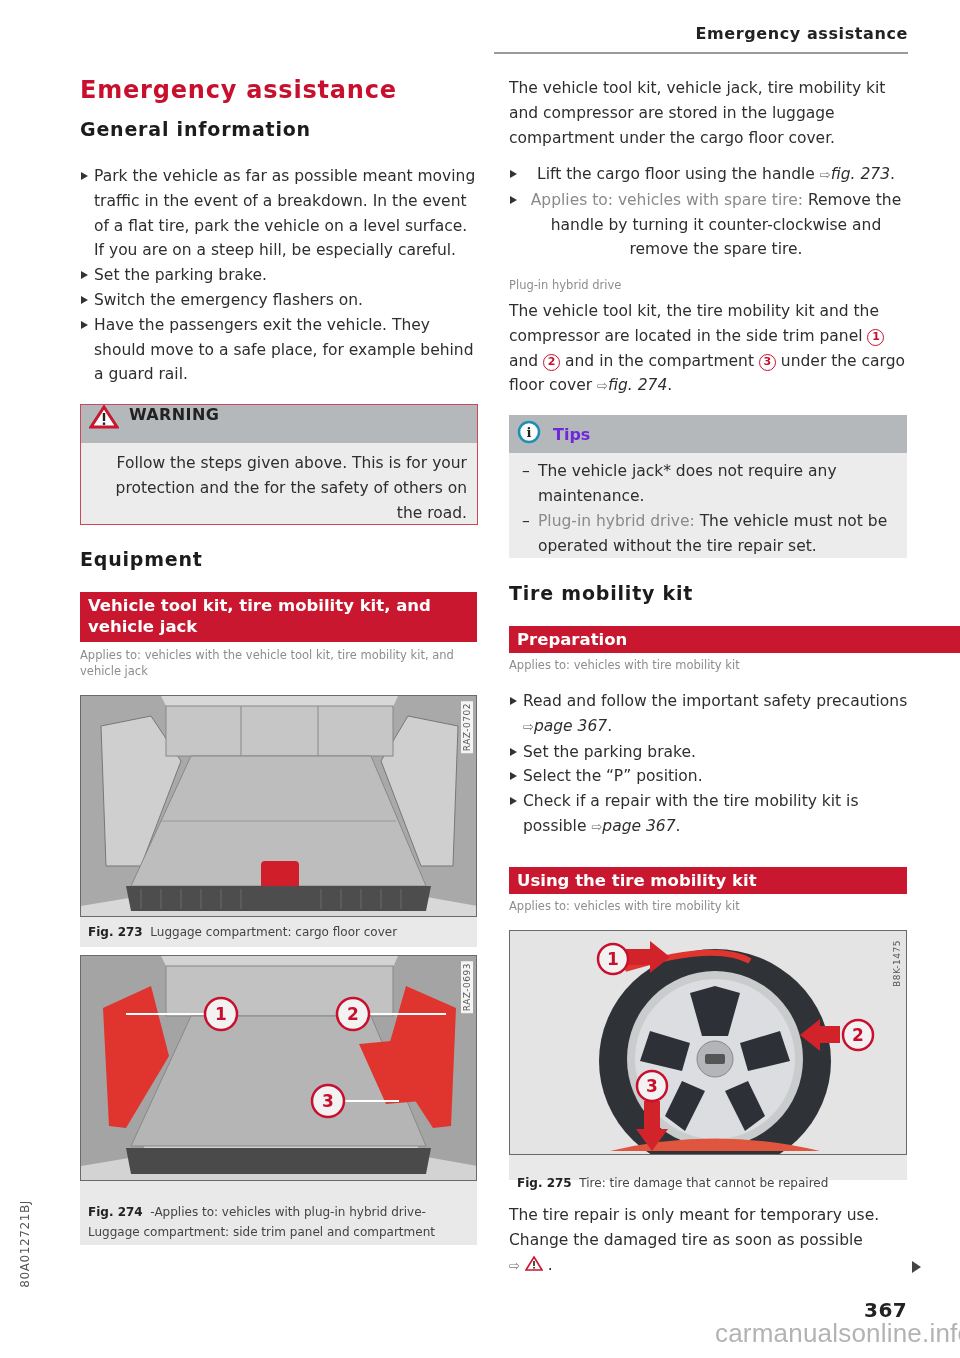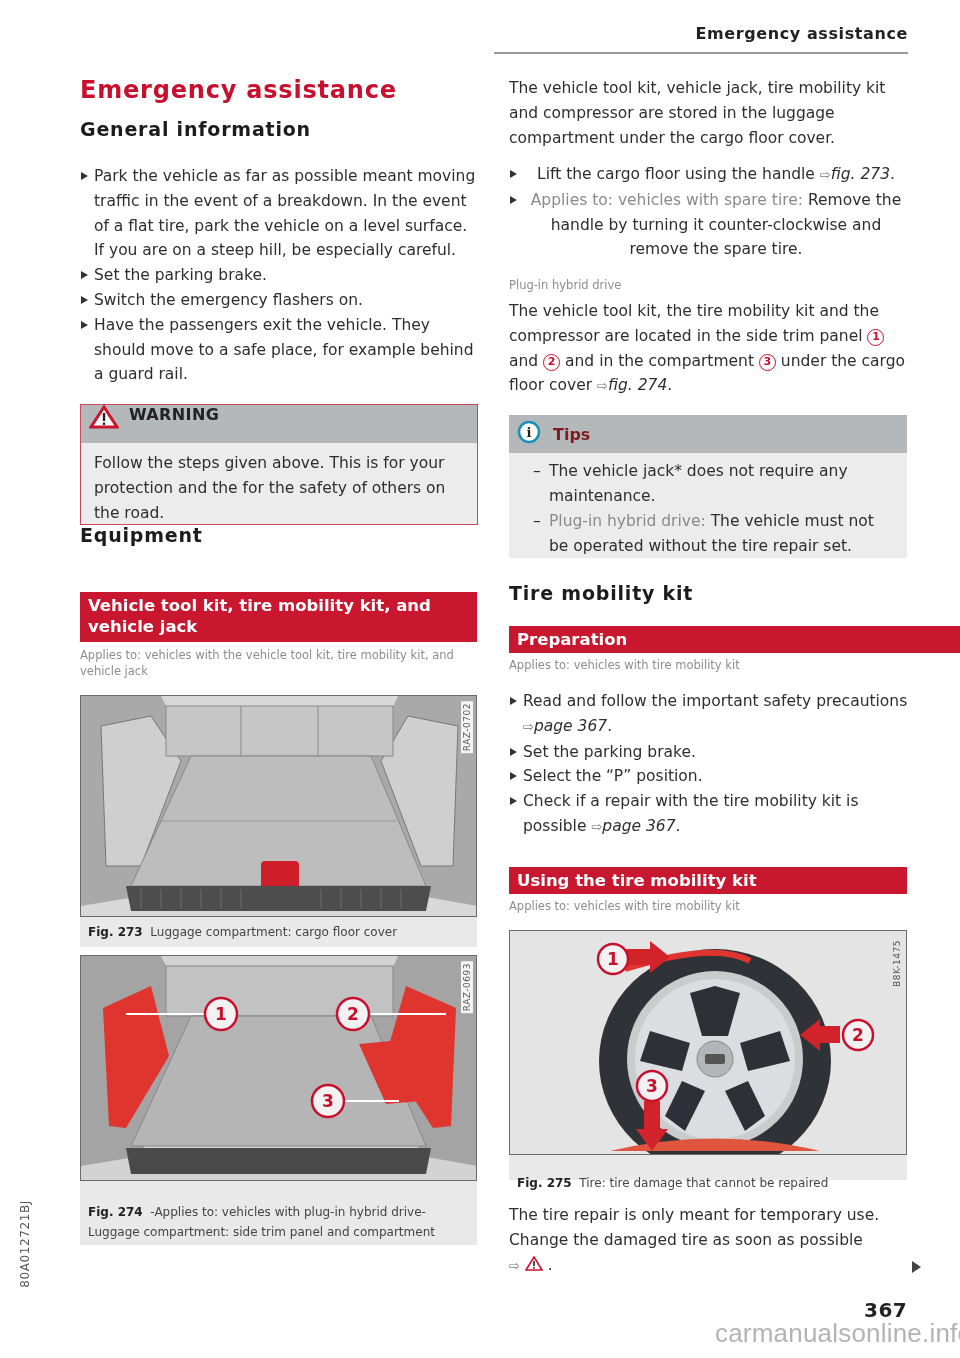--- a/index.html
+++ b/index.html
@@ -17,26 +17,26 @@
   .bullets li::before { content: ""; position: absolute; left: 1px; top: 8px; border-left: 7px solid #333; border-top: 4.5px solid transparent; border-bottom: 4.5px solid transparent; }
   .gray { color: #8a8a8a; }
   .xref { font-style: italic; }
   .arrow { color: #777; font-size: 13px; font-style: normal; }
 
   .circ { display: inline-block; width: 17px; height: 17px; border: 1.6px solid #c8102e; border-radius: 50%; font-size: 11px; line-height: 14px; text-align: center; color: #c8102e; font-weight: bold; vertical-align: 1px; }
 
   .warning-box { position: absolute; border: 1.5px solid #c9495b; background: #ececec; }
   .warning-head { background: #b5b8bb; height: 38px; display: flex; align-items: flex-start; padding-left: 8px; }
   .warning-head .label { font-size: 16px; font-weight: bold; color: #222; margin-left: 10px; letter-spacing: 0.4px; }
-  .warning-body { padding: 8px 10px 8px 13px; font-size: 15.5px; line-height: 24.8px; color: #2e2e2e; }
+  .warning-body { padding: 8px 10px 8px 13px; font-size: 15.5px; line-height: 24.8px; color: #2e2e2e; text-align: right; }
 
   .tips-box { position: absolute; background: #ececec; }
   .tips-head { background: #b5b8bb; height: 38px; display: flex; align-items: center; padding-left: 8px; }
-  .tips-head .label { font-size: 16px; font-weight: bold; color: #7f1d1d; margin-left: 12px; }
-  .tips-body { padding: 6px 14px 6px 13px; margin-left: 11px; }
+  .tips-head .label { font-size: 16px; font-weight: bold; color: #6d28d9; margin-left: 12px; }
+  .tips-body { padding: 6px 14px 6px 13px; }
   .tips-body li { list-style: none; position: relative; padding-left: 16px; font-size: 15.5px; line-height: 25px; color: #2e2e2e; }
   .tips-body li::before { content: "–"; position: absolute; left: 0; top: 0; }
 
   .red-bar { position: absolute; background: #c8172f; color: #fff; font-size: 16.5px; font-weight: bold; padding: 3px 8px; line-height: 21px; }
   .applies { position: absolute; font-size: 11.5px; color: #8d8d8d; line-height: 16px; }
 
   .figure { position: absolute; background: #e9e9e9; }
   .fig-img { position: absolute; left: 0; top: 0; border: 1.5px solid #6a6a6a; overflow: hidden; }
   .fig-caption { position: absolute; left: 8px; font-size: 12px; color: #444; line-height: 20px; }
   .fig-caption b { color: #222; }
@@ -69,21 +69,21 @@
           <polygon points="15,2 28,22 2,22" fill="#fff" stroke="#c8172f" stroke-width="3"></polygon>
           <rect x="13.8" y="8" width="2.4" height="8" fill="#222"></rect>
           <rect x="13.8" y="17.5" width="2.4" height="2.4" fill="#222"></rect>
         </svg>
     </span>
     <span class="label">WARNING</span>
   </div>
   <div class="warning-body">Follow the steps given above. This is for your protection and the for the safety of others on the road.</div>
 </div>
 
-<div class="h1" style="left:80px; top:524px;">Equipment</div>
+<div class="h1" style="left:80px; top:548px;">Equipment</div>
 
 <div class="red-bar" style="left:80px; top:592px; width:397px; height:50px;">Vehicle tool kit, tire mobility kit, and vehicle jack</div>
 <div class="applies" style="left:80px; top:647px; width:400px;">Applies to: vehicles with the vehicle tool kit, tire mobility kit, and vehicle jack</div>
 
 <div class="figure" style="left:80px; top:695px; width:397px; height:252px;">
   <div class="fig-img" style="width:397px; height:222px;">
     <svg width="397" height="222" viewBox="0 0 397 222">
       <rect width="397" height="222" fill="#d8d8d8"></rect>
       <path d="M0,0 L80,0 L110,60 L60,200 L0,210 Z" fill="#a9a9a9"></path>
       <path d="M397,0 L317,0 L290,60 L340,200 L397,210 Z" fill="#a9a9a9"></path>

